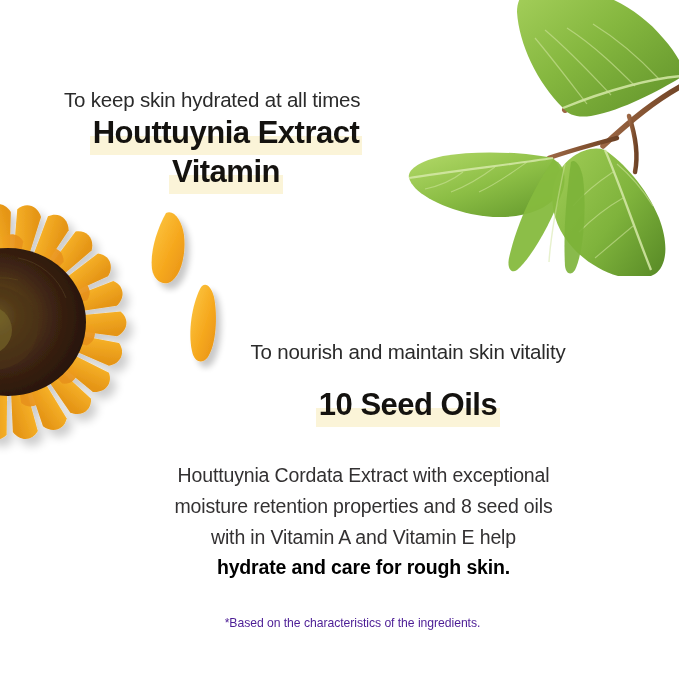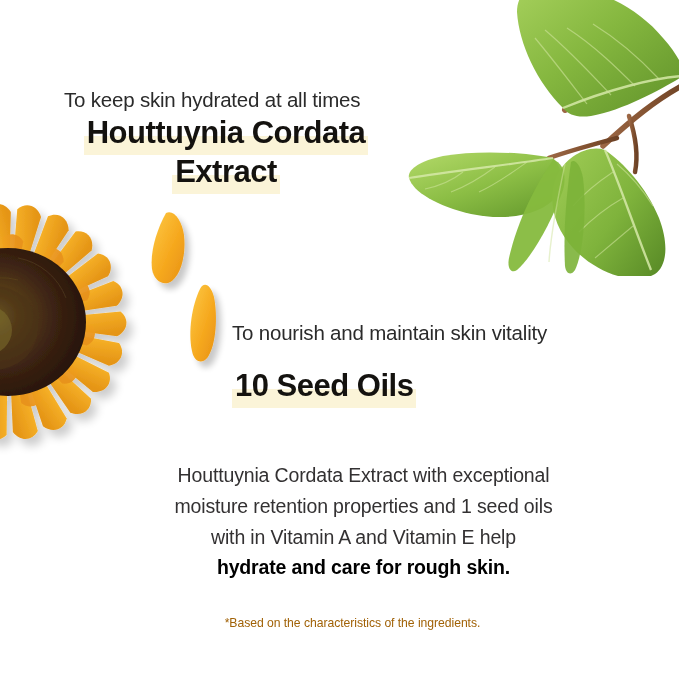--- a/index.html
+++ b/index.html
@@ -82,21 +82,21 @@
     background:#fbf4d8;
     z-index:-1;
   }
 
   
   #block-hydration { left:64px; top:86px; }
   #block-hydration .headline { text-align:center; width:330px; margin-left:-3px; }
   #block-hydration .line2 { display:block; }
 
   
-  #block-seedoils { left:232px; top:319px; width:352px; }
+  #block-seedoils { left:232px; top:338px; text-align:center; width:352px; }
   #block-seedoils .headline { margin-top:20px; }
 
   
   #body-copy {
     left:0; top:460px;
     width:679px;
     text-align:center;
     font-size:19.5px;
     font-weight:400;
     color:#333132;
@@ -106,21 +106,21 @@
   }
   #body-copy .strong { font-weight:700; color:#000000; }
 
   
   #footnote {
     left:0; top:616px;
     width:679px;
     text-align:center;
     font-size:12.2px;
     font-weight:400;
-    color:#a16207;
+    color:#4c1d95;
     letter-spacing:-0.05px;
     padding-left:26px;
   }
 </style>
 </head>
 <body>
 
 <div id="canvas">
 
   <div id="leaf-art">
@@ -317,36 +317,36 @@
                  C 42 68, 46 48, 44 30 C 42 16, 34 4, 26 8 Z"></path>
         <path d="M60 84 C 52 100, 48 126, 52 146 C 54 157, 62 160, 68 152
                  C 76 140, 78 112, 74 92 C 71 80, 64 76, 60 84 Z"></path>
       </g>
     </svg>
   </div>
 
   <div class="block" id="block-hydration">
     <div class="kicker">To keep skin hydrated at all times</div>
     <div class="headline">
-      <span class="hl">Houttuynia Cordata</span>
+      <span class="hl">Houttuynia Extract</span>
       <span class="line2">
-        <span class="hl">Extract</span>
+        <span class="hl">Vitamin</span>
       </span>
     </div>
   </div>
 
   <div class="block" id="block-seedoils">
     <div class="kicker">To nourish and maintain skin vitality</div>
     <div class="headline">
       <span class="hl">10 Seed Oils</span>
     </div>
   </div>
 
   <div class="block" id="body-copy">
     <div>Houttuynia Cordata Extract with exceptional</div>
-    <div>moisture retention properties and 1 seed oils</div>
+    <div>moisture retention properties and 8 seed oils</div>
     <div>with in Vitamin A and Vitamin E help</div>
     <div class="strong">hydrate and care for rough skin.</div>
   </div>
 
   <div class="block" id="footnote">*Based on the characteristics of the ingredients.</div>
 
 </div>
 
 </body></html>

